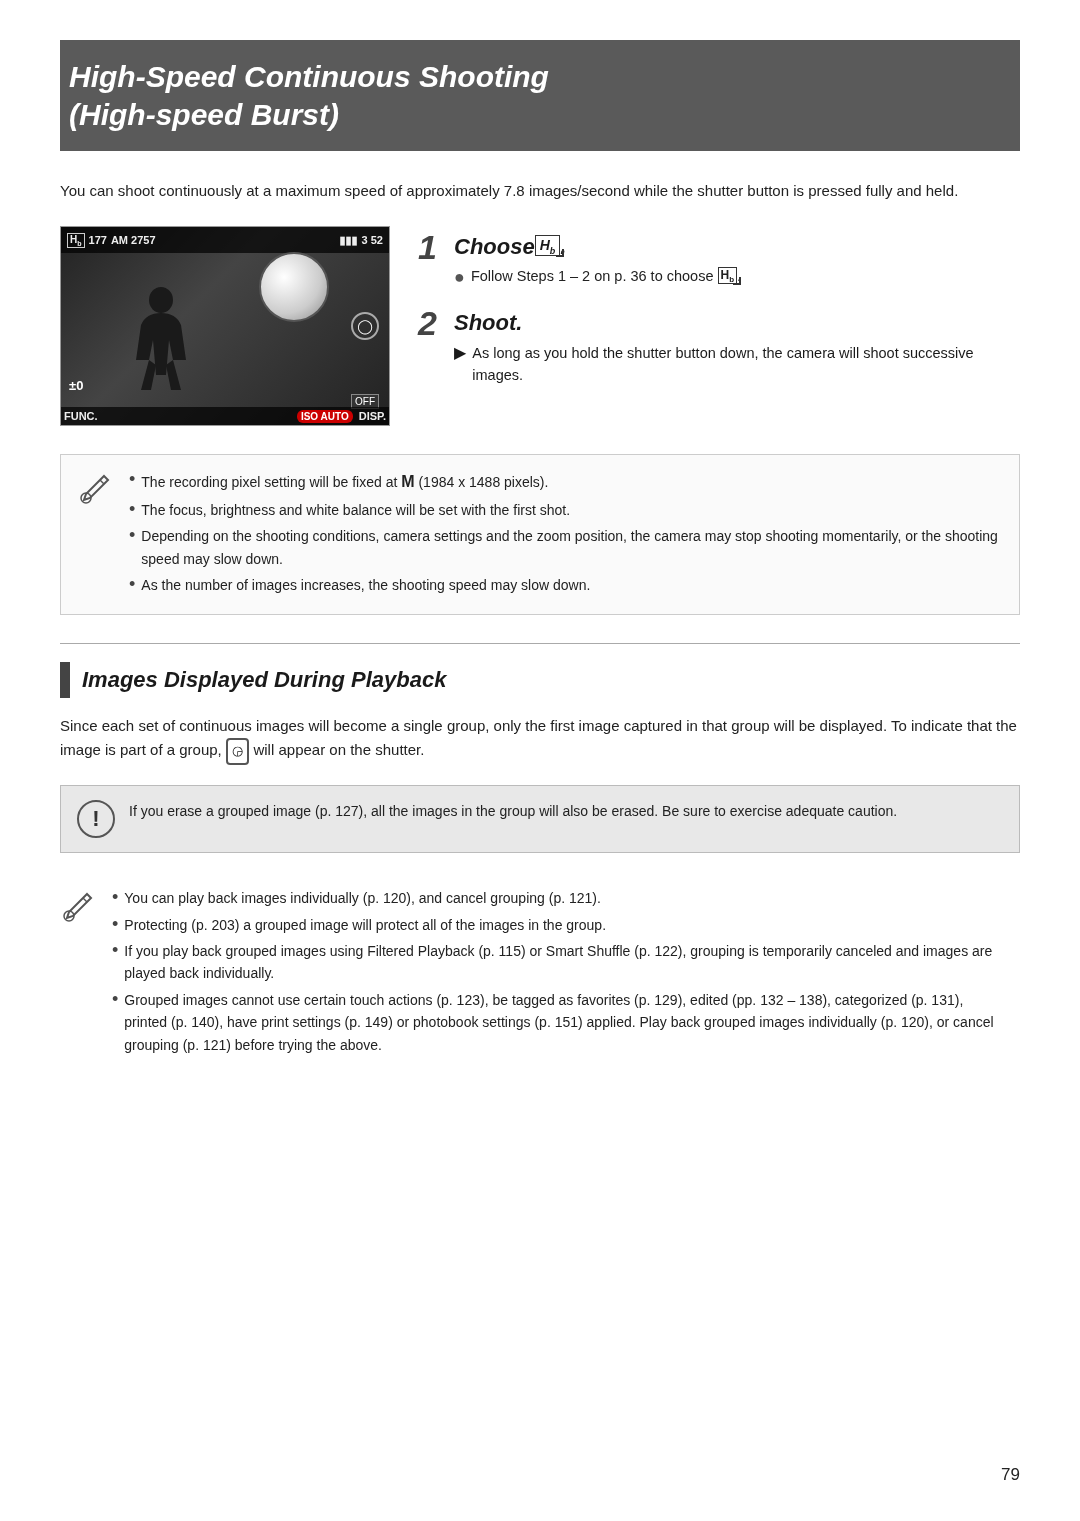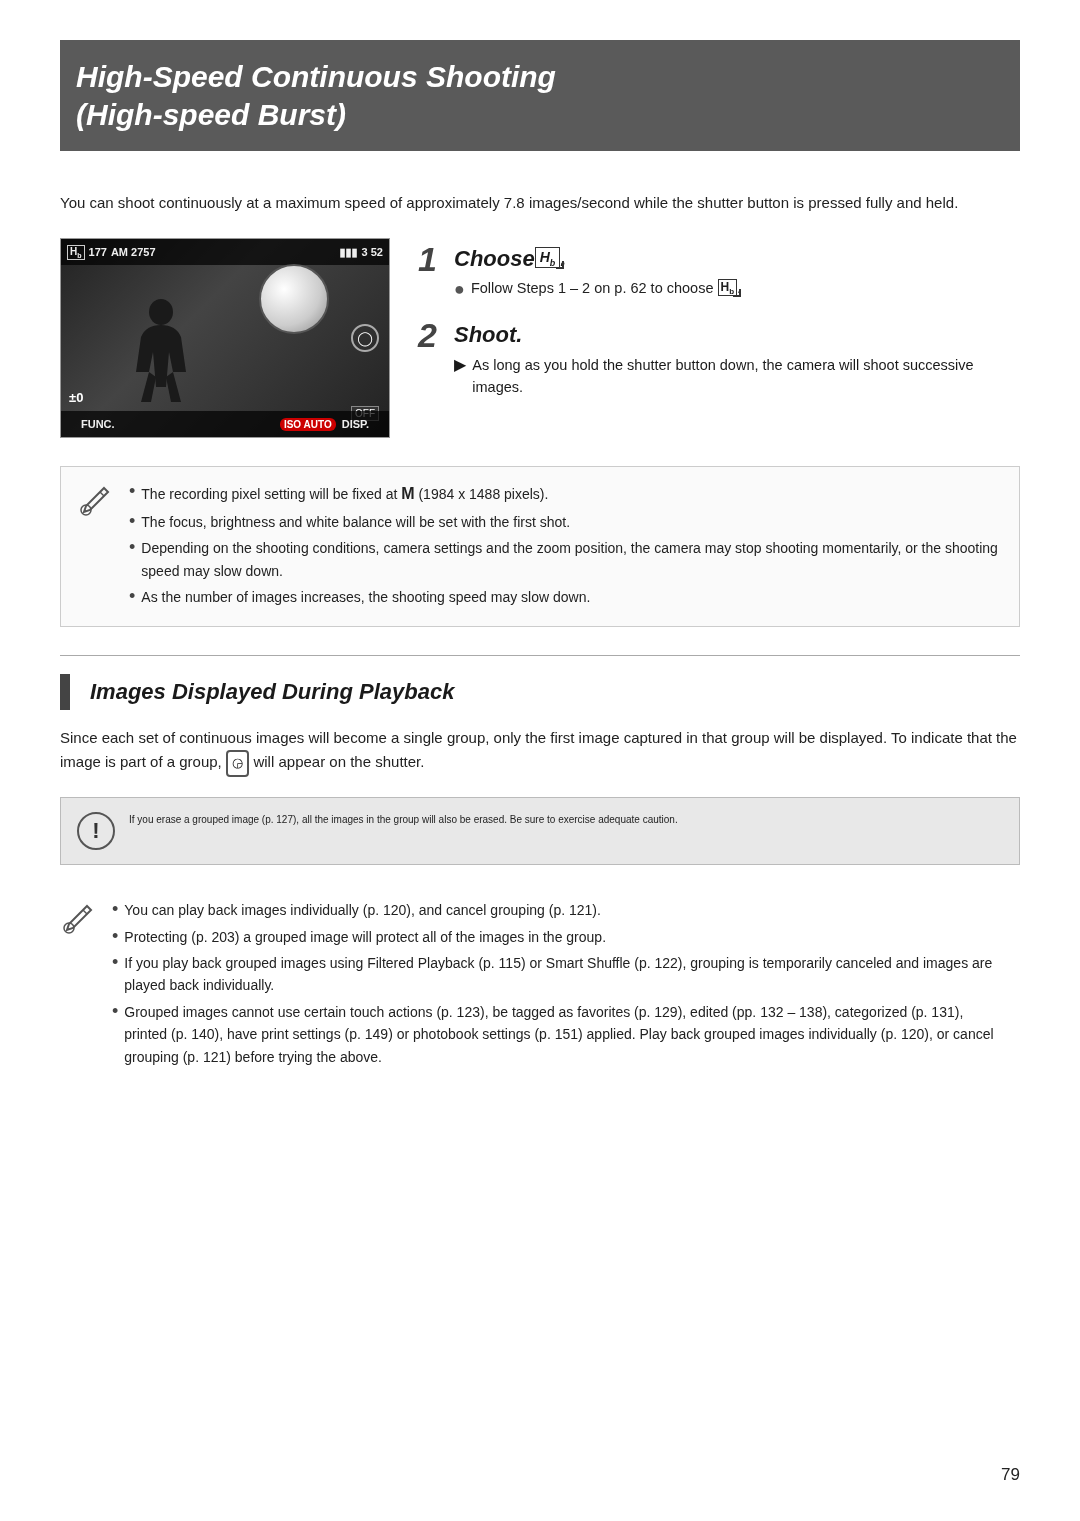--- a/index.html
+++ b/index.html
@@ -17,22 +17,22 @@
       min-height: 1521px;
       background: #fff;
       padding: 40px 60px 60px 60px;
       position: relative;
     }
 
     
     .title-box {
       background: #5a5a5a;
       color: #fff;
-      padding: 18px 16px;
-      margin-bottom: 40px;
+      padding: 18px 9px;
+      margin-bottom: 28px;
     }
     .title-box h1 {
       font-size: 30px;
       font-weight: 900;
       font-style: italic;
       line-height: 1.25;
       color: #fff;
     }
 
     
@@ -84,26 +84,26 @@
     }
     .hud-icon {
       font-size: 11px;
       color: #eee;
       font-weight: bold;
     }
     
     .hud-bottom {
       position: absolute;
       bottom: 0; left: 0; right: 0;
-      height: 26px;
+      height: 18px;
       background: rgba(0,0,0,0.7);
       display: flex;
       align-items: center;
       justify-content: space-between;
-      padding: 0 20px;
+      padding: 0 3px;
       gap: 24px;
     }
     .hud-bottom-left {
       font-size: 11px;
       color: #eee;
       font-weight: bold;
     }
     .hud-bottom-right {
       display: flex;
       gap: 6px;
@@ -299,21 +299,21 @@
     hr.section-divider {
       border: none;
       border-top: 1.5px solid #aaa;
       margin: 28px 0 18px 0;
     }
 
     
     .section-heading {
       display: flex;
       align-items: center;
-      gap: 8px;
+      gap: 0;
       margin-bottom: 16px;
     }
     .section-heading-bar {
       width: 10px;
       background: #444;
       align-self: stretch;
       min-height: 36px;
       margin-right: 12px;
     }
     .section-heading-title {
@@ -348,21 +348,21 @@
       border: 2.5px solid #555;
       display: flex;
       align-items: center;
       justify-content: center;
       font-size: 22px;
       font-weight: 900;
       color: #333;
       flex-shrink: 0;
     }
     .warning-content {
-      font-size: 10px;
+      font-size: 14px;
       line-height: 1.6;
       color: #222;
     }
 
     
     .page-number {
       position: absolute;
       bottom: 36px;
       right: 60px;
       font-size: 17px;
@@ -435,21 +435,21 @@
         <div class="step-number">1</div>
         <div class="step-body">
           <div class="step-title">
             <span>Choose</span>
             <span class="step-icon-hb">H<sub style="font-size:9px;line-height:0;">b</sub></span>
             <span>.</span>
           </div>
           <div class="step-bullet">
             <span class="bullet-dot">●</span>
             <span>
-              <span>Follow Steps 1 – 2 on p. 62 to choose</span>
+              <span>Follow Steps 1 – 2 on p. 36 to choose</span>
               <span class="step-icon-hb" style="font-size:12px;padding:0 2px;">H<sub style="font-size:8px;line-height:0;">b</sub></span>.
             </span>
           </div>
         </div>
       </div>
 
       <div class="step">
         <div class="step-number">2</div>
         <div class="step-body">
           <div class="step-title">

